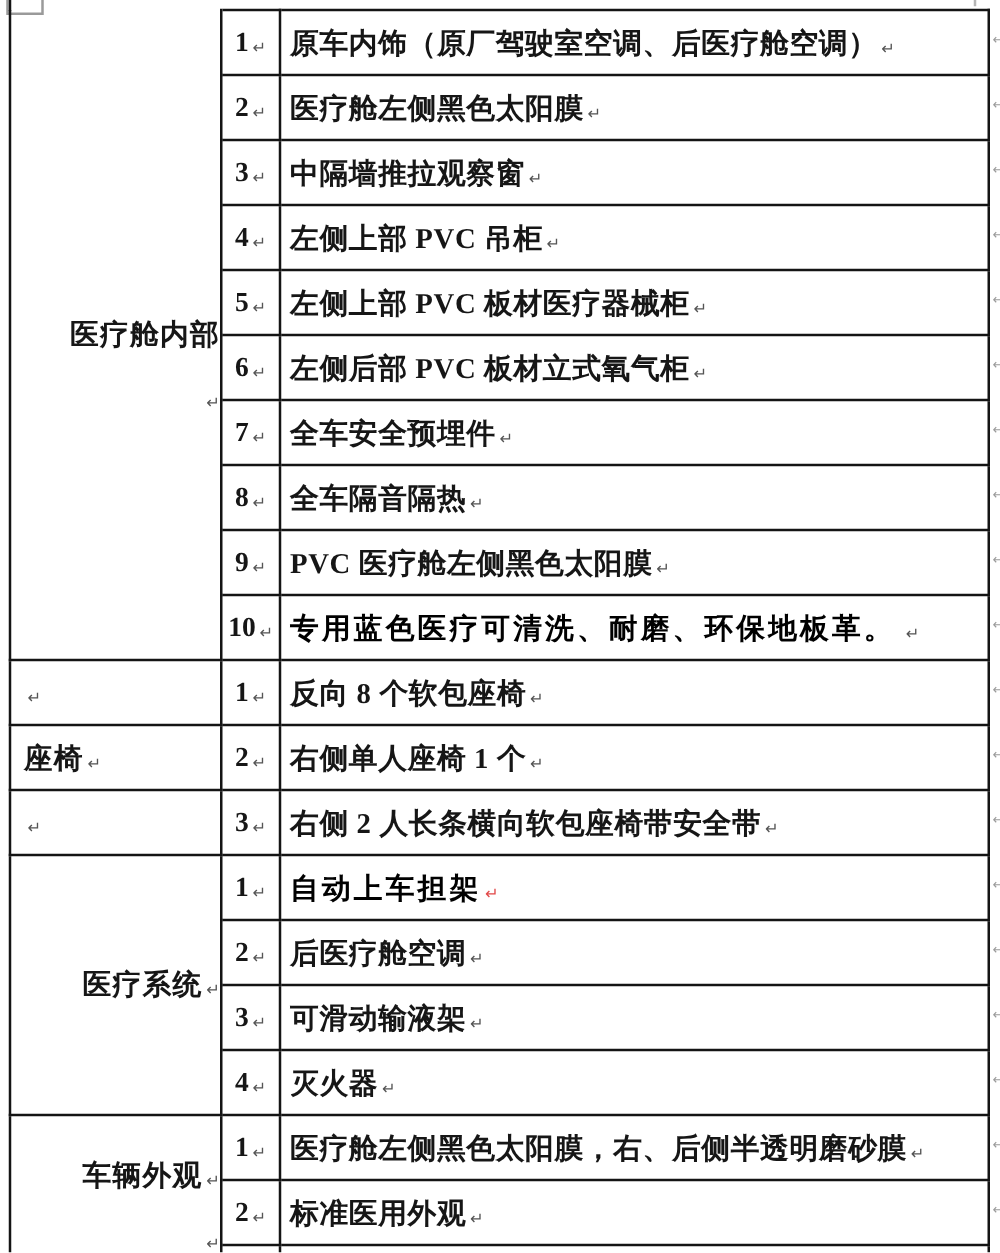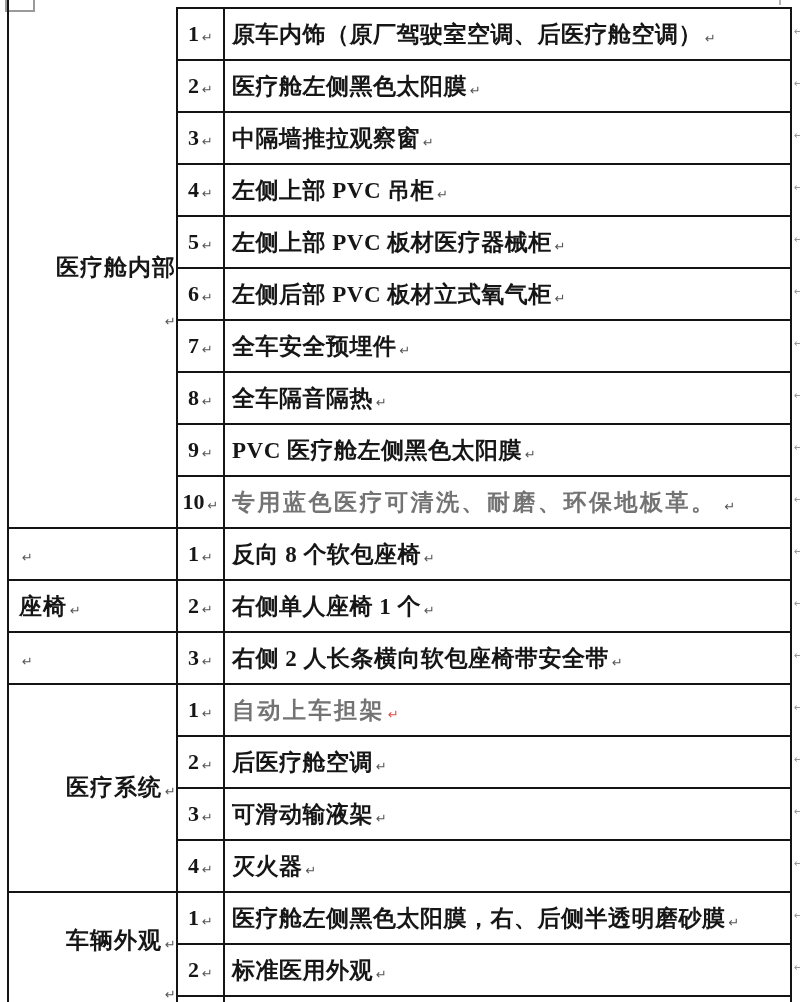--- a/index.html
+++ b/index.html
@@ -33,21 +33,21 @@
     vertical-align:middle; overflow:hidden;
     color:#161616;
   }
   td.no-top{border-top:none;}
   td.cat{text-align:right; font-size:23px; letter-spacing:1px;padding-left:44px;}
   td.cat.left-align{text-align:left; padding-left:10px;}
   .cat-line{line-height:50px; height:50px;}
   td.num{text-align:center; font-size:22px;}
   td.desc{padding-left:7px; font-size:23px; letter-spacing:0.5px; white-space:nowrap;}
   .red{
-    color:#737373;
+    color:#000000;
     font-family:"Liberation Sans","DejaVu Sans",sans-serif;
     letter-spacing:2.5px;
   }
   .pilcrow{
     font-family:"DejaVu Sans",sans-serif; font-weight:normal;
     font-size:13px; color:#555; margin-left:3px;
     position:relative; top:1px; letter-spacing:0;
   }
   .pilcrow.red-mark{color:#e24a4a;}
   tr.partial td{height:44px; border-bottom:none;}

